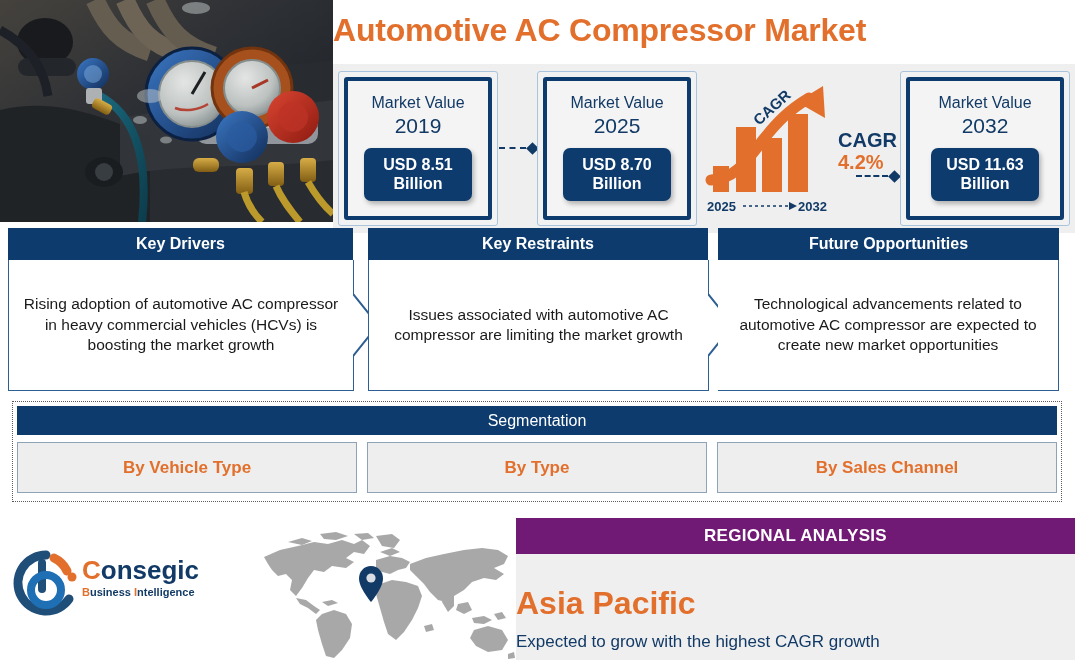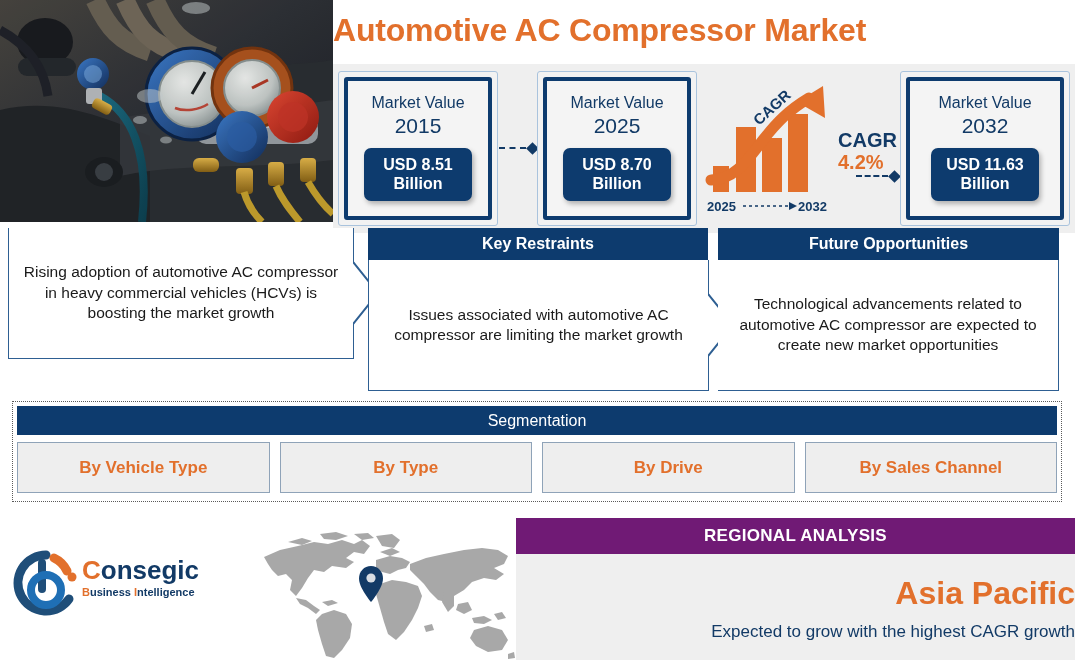--- a/index.html
+++ b/index.html
@@ -130,21 +130,21 @@
   #logo-sub .o { color: #e2702c; }
 
   #world-map { position: absolute; left: 258px; top: 18px; width: 258px; height: 130px; }
 
   #regional { position: absolute; left: 516px; top: 6px; width: 559px; height: 142px; }
   #regional-head {
     height: 36px; line-height: 36px; background: #701a75; color: #ffffff;
     text-align: center; font-size: 17px; font-weight: bold; letter-spacing: 0.3px;
   }
   #regional-body {
-    height: 106px; background: #efefef; text-align: right; padding-top: 22px;
+    height: 106px; background: #efefef; text-align: left; padding-top: 32px;
   }
   #region-name { font-size: 32px; font-weight: bold; color: #e2702c; line-height: 1.1; }
   #region-note { font-size: 17px; color: #123a66; margin-top: 11px; }
 </style>
 </head>
 <body>
 
 <div id="page">
 
   <div id="top-band">
@@ -246,21 +246,21 @@
     </div>
 
     <div id="top-right">
       <div id="title">Automotive AC Compressor Market</div>
 
       <div id="value-strip">
 
         <div class="mv-outer" id="mv-2024">
           <div class="mv-inner">
             <div class="mv-label">Market Value</div>
-            <div class="mv-year">2015</div>
+            <div class="mv-year">2019</div>
             <div class="mv-chip">
               <div>USD 8.51</div>
               <div>Billion</div>
             </div>
           </div>
         </div>
 
         <div class="dash-connector" id="conn-1">
           <div class="dash-line"></div>
           <div class="dash-diamond"></div>
@@ -319,20 +319,21 @@
           </div>
         </div>
 
       </div>
     </div>
   </div>
 
   <div id="panels">
 
     <div class="panel" id="panel-drivers">
+      <div class="panel-head">Key Drivers</div>
       <div class="panel-body no-right">
         <span>Rising adoption of automotive AC compressor in heavy commercial vehicles (HCVs) is boosting the market growth</span>
         <svg class="chev" style="right:-26px;" viewBox="0 0 26 131">
           <polyline points="0,0 0,34 25,65 0,96 0,131" fill="none" stroke="#2e5f92" stroke-width="2"></polyline>
         </svg>
       </div>
     </div>
 
     <div class="panel" id="panel-restr">
       <div class="panel-head">Key Restraints</div>
@@ -351,21 +352,20 @@
       </div>
     </div>
 
   </div>
 
   <div id="segmentation">
     <div id="seg-head">Segmentation</div>
     <div id="seg-boxes">
       <div class="seg-box">By Vehicle Type</div>
       <div class="seg-box">By Type</div>
-      <div class="seg-box">By Drive</div>
       <div class="seg-box">By Sales Channel</div>
     </div>
   </div>
 
   <div id="bottom">
 
     <div id="logo">
       <div id="logo-mark">
         <svg viewBox="0 0 68 68" width="68" height="68" aria-hidden="true">
           <path d="M34 6 A28 28 0 1 0 57 50" fill="none" stroke="#1f4e79" stroke-width="9" stroke-linecap="round"></path>

